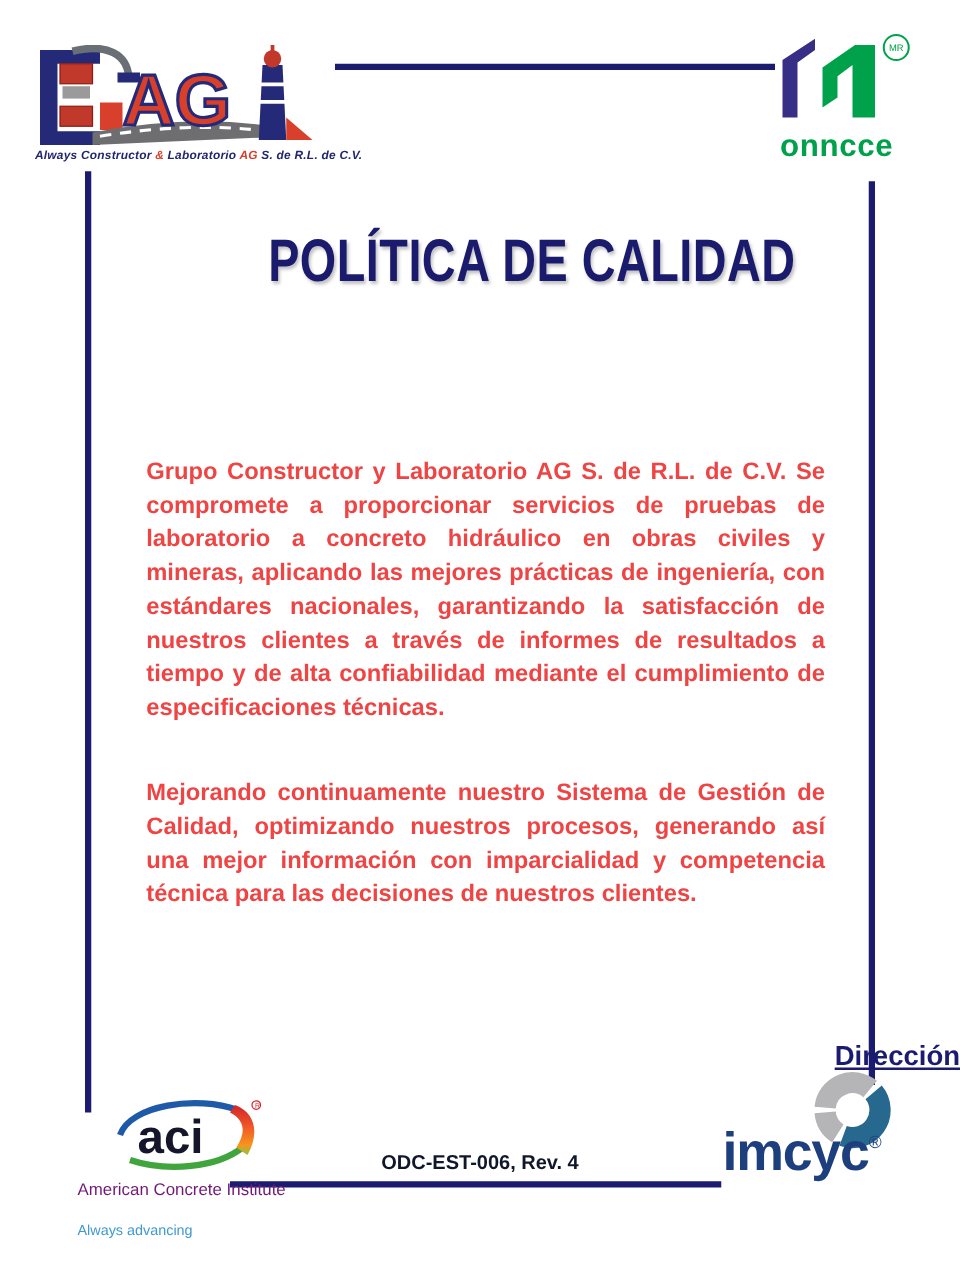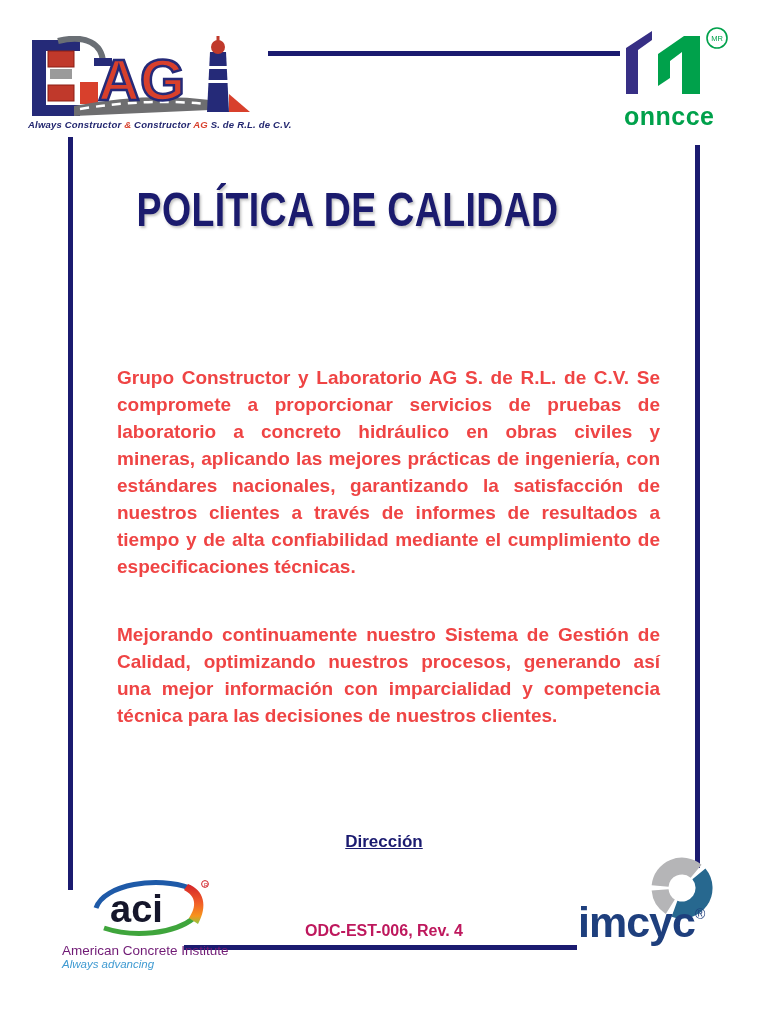--- a/index.html
+++ b/index.html
@@ -20,50 +20,50 @@
   .agl-tagline {
     position:absolute; left:28px; top:119px; width:245px;
     font-size:9.5px; font-weight:bold; font-style:italic; color:#22266f;
     letter-spacing:0.2px; white-space:nowrap;
   }
   .agl-tagline .red { color:#d8402c; }
 
   .onncce { position:absolute; left:618px; top:26px; width:112px; height:106px; }
 
   
-  .title-wrap { position:absolute; left:0; top:182px; width:696px; text-align:center; }
+  .title-wrap { position:absolute; left:0; top:182px; width:696px; text-align:right; }
   .title {
     display:inline-block; font-size:48px; font-weight:bold; color:#1b1b6e;
     letter-spacing:0.5px; transform:scaleX(0.78); transform-origin:50% 50%;
     text-shadow:2px 2px 3px rgba(120,120,120,0.45); white-space:nowrap;
   }
 
   
   .body-text {
     position:absolute; left:117px; top:364px; width:543px;
     color:#ef4444; font-size:19px; font-weight:bold; line-height:27px;
     text-align:justify;
   }
   .body-text p + p { margin-top:41px; }
 
   
   .direccion {
-    position:absolute; left:0; top:832px; width:768px; text-align:center;
-    font-size:17px; font-weight:bold; color:#1b1b70; 
+    position:absolute; left:0; top:832px; width:768px; text-align:right;
+    font-size:22px; font-weight:bold; color:#1b1b70; 
   }
   .direccion span { text-decoration:underline; }
 
   
   .aci { position:absolute; left:62px; top:876px; width:180px; }
   .aci-institute { font-size:13.5px; color:#701a75; margin-top:1px; white-space:nowrap; }
-  .aci-slogan { font-size:11.5px; font-style:italic; color:#3f9ad1; margin-top:0; }
+  .aci-slogan { font-size:11.5px; color:#3f9ad1; margin-top:20px; }
 
   .doc-code {
     position:absolute; left:0; top:922px; width:768px; text-align:center;
-    font-size:16px; font-weight:bold; color:#be185d;
+    font-size:16px; font-weight:bold; color:#0f172a;
   }
 
   .imcyc { position:absolute; left:578px; top:856px; width:160px; }
   .imcyc-donut { position:absolute; left:72px; top:0; width:64px; height:64px; }
   .imcyc-text {
     position:absolute; left:0; top:42px; font-size:43px; font-weight:bold;
     color:#1e3f7d; letter-spacing:-1px; white-space:nowrap;
   }
   .imcyc-text sup { font-size:14px; font-weight:normal; color:#1e3f7d; vertical-align:18px; }
 </style>
@@ -97,21 +97,21 @@
     <text x="70" y="64" font-family="Liberation Sans, sans-serif" font-size="58" font-weight="bold" fill="#d8402c" stroke="#252a78" stroke-width="2.5">AG</text>
 
     <polygon points="182,16 198,16 201,76 179,76" fill="#252a78"></polygon>
     <rect x="180" y="30" width="20" height="3" fill="#ffffff"></rect>
     <rect x="180" y="44" width="21" height="3" fill="#ffffff"></rect>
     <circle cx="190" cy="11" r="7" fill="#c0392b"></circle>
     <rect x="188.5" y="0" width="3" height="6" fill="#c0392b"></rect>
     <polygon points="201,58 222,76 201,76" fill="#d8402c"></polygon>
   </svg>
   <div class="agl-tagline">
-    <span>Always Constructor </span><span class="red">&amp;</span><span> Constructor </span><span class="red">AG</span><span> S. de R.L. de C.V.</span>
+    <span>Always Constructor </span><span class="red">&amp;</span><span> Laboratorio </span><span class="red">AG</span><span> S. de R.L. de C.V.</span>
   </div>
 
   <svg class="onncce" viewBox="0 0 112 106">
     <polygon points="8,22 34,5 34,14 20,24 20,68 8,68" fill="#372f85"></polygon>
     <polygon points="40,28 66,10 82,10 82,68 64,68 64,26 52,35 52,52 40,60" fill="#00a14b"></polygon>
     <circle cx="99" cy="12" r="10" fill="none" stroke="#00a14b" stroke-width="1.6"></circle>
     <text x="99" y="15" text-anchor="middle" font-family="Liberation Sans, sans-serif" font-size="7.5" fill="#00a14b">MR</text>
     <text x="6" y="99" font-family="Liberation Sans, sans-serif" font-size="25" font-weight="bold" letter-spacing="0.5" fill="#00a14b">onncce</text>
   </svg>
 

